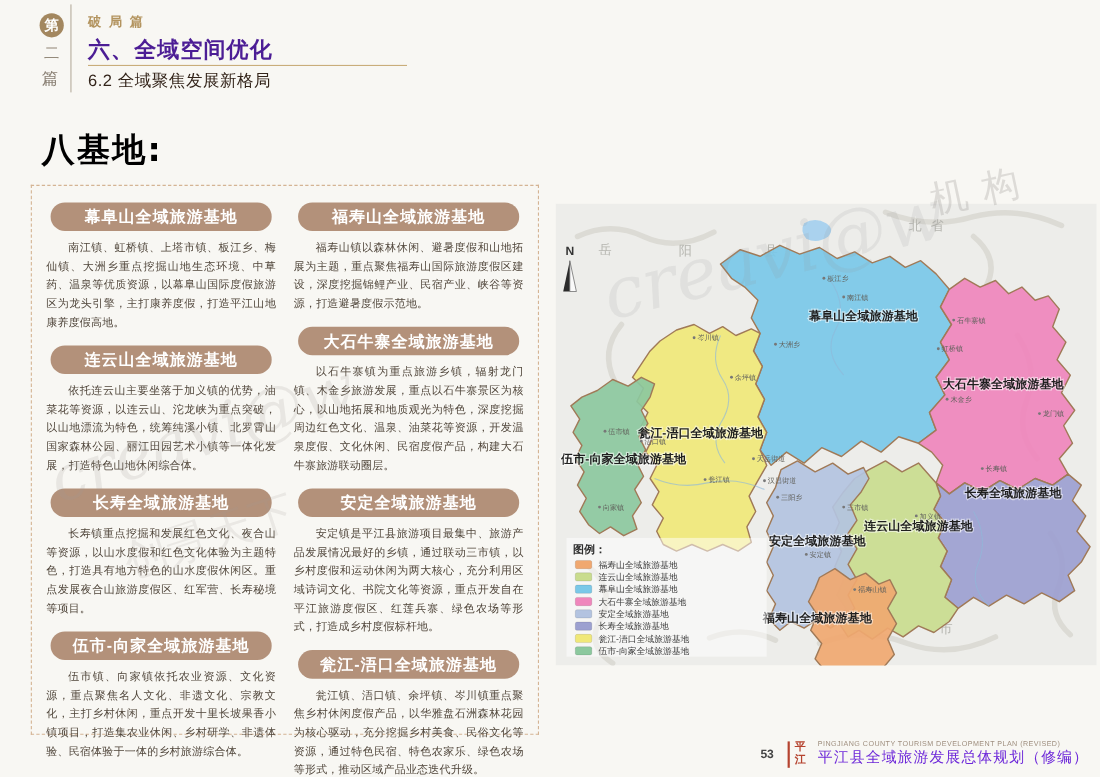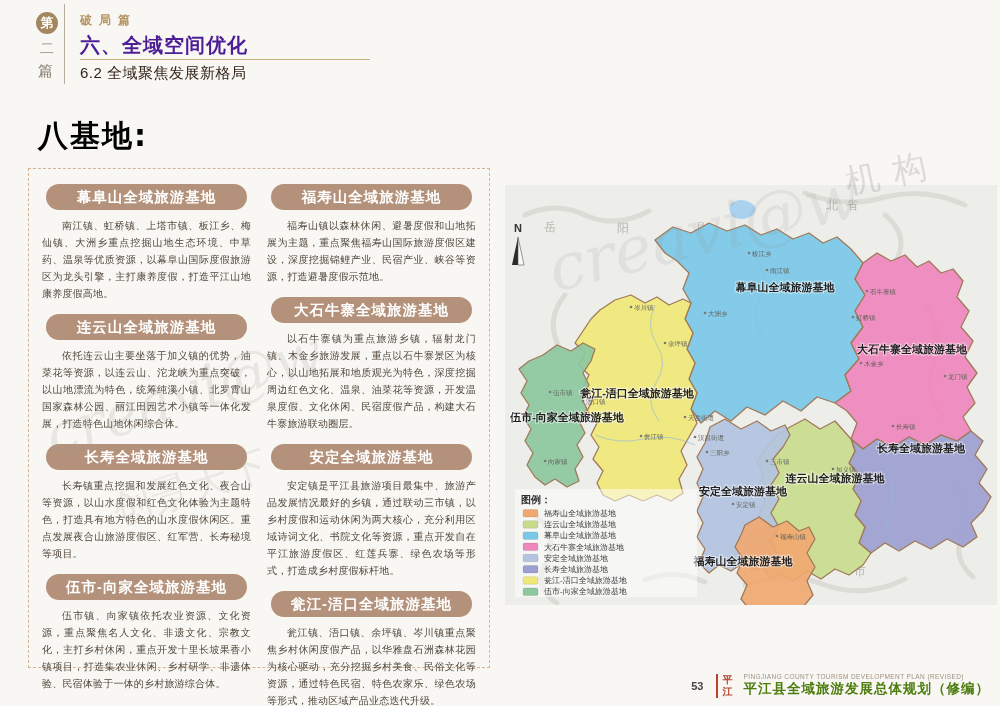--- a/index.html
+++ b/index.html
@@ -35,21 +35,21 @@
   .map-wrap svg { width:100%; height:100%; display:block; }
 
   
   .footer { position:absolute; right:10px; bottom:8px; display:flex; align-items:center; gap:8px; }
   .page-num { font-size:11px; font-weight:bold; color:#444; margin-right:4px;margin-left:41px; }
   .seal { width:20px; height:24px; display:grid; grid-template-rows:1fr 1fr; align-items:center; justify-items:center;
     border-left:2px solid #b5432f; padding-left:2px; }
   .seal span { font-family:"DejaVu Serif","Liberation Serif",serif; font-size:10px; font-weight:bold; color:#b5432f; line-height:1; }
   .foot-text { display:flex; flex-direction:column; }
   .foot-en { font-size:6.5px; color:#a09080; letter-spacing:.4px; }
-  .foot-zh { font-size:13.5px; font-weight:bold; color:#4d7c0f; letter-spacing:1px; }
+  .foot-zh { font-size:13.5px; font-weight:normal; color:#6d28d9; letter-spacing:1px; }
 
   
   .wm { position:absolute; pointer-events:none; font-family:"DejaVu Serif","Liberation Serif",serif; font-style:italic; white-space:nowrap; }
   .wm1 { left:40px; top:360px; font-size:58px; color:rgba(160,155,148,.18); transform:rotate(-18deg); }
   .wm2 { left:110px; top:460px; font-size:40px; color:rgba(160,155,148,.16); transform:rotate(-18deg); font-style:normal; }
   .wm3 { left:545px; top:195px; font-size:64px; color:rgba(150,150,148,.14); transform:rotate(-14deg); }
   .wm4 { left:845px; top:150px; font-size:34px; color:rgba(150,148,144,.28); transform:rotate(-12deg); font-style:normal; letter-spacing:14px; }
 </style>
 </head>
 <body>

